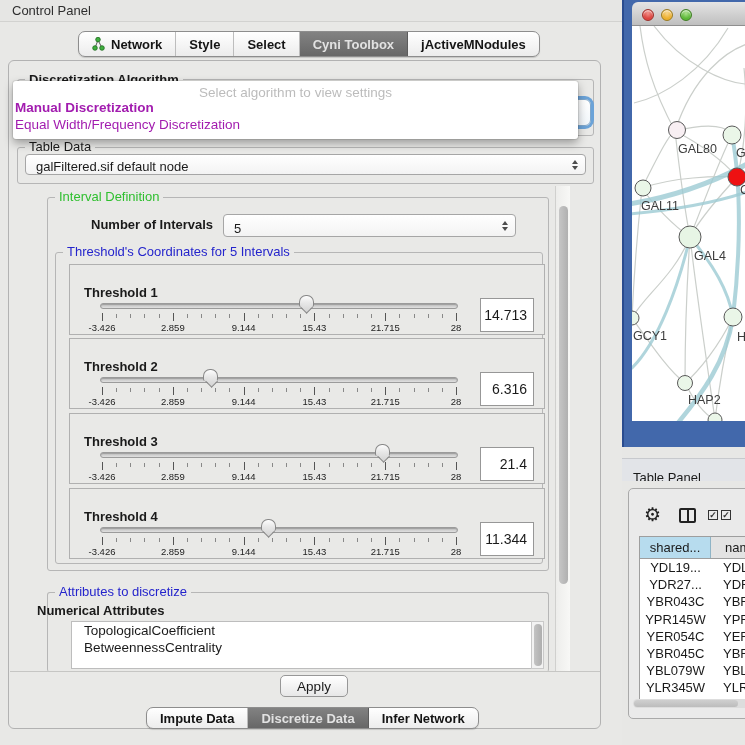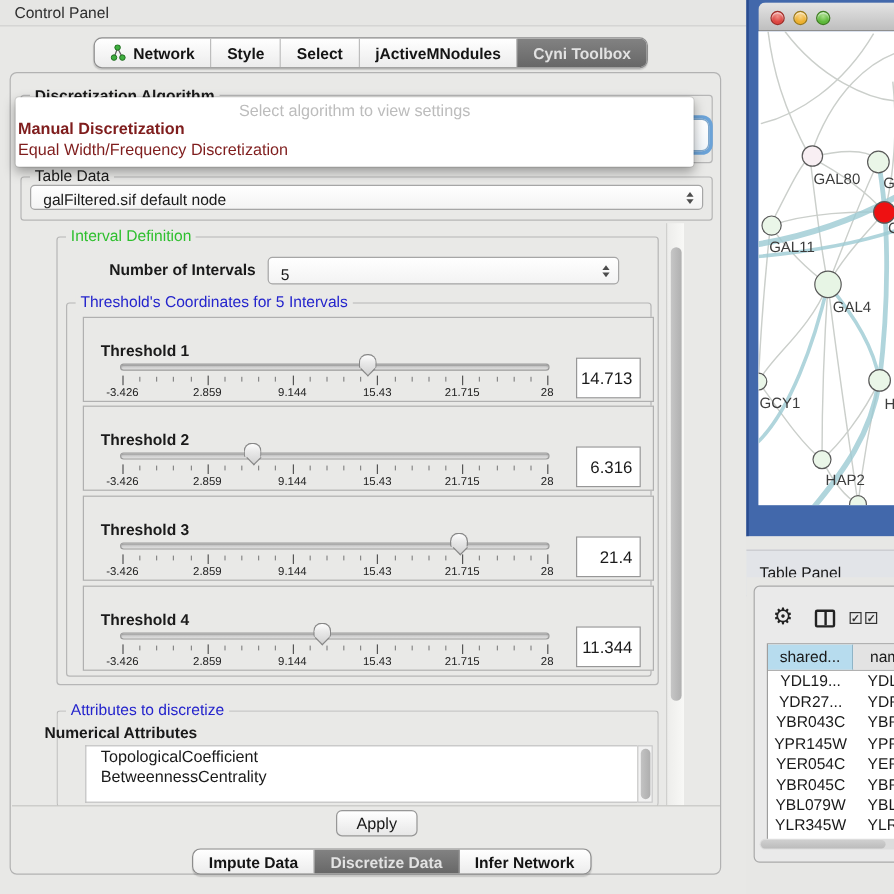--- a/index.html
+++ b/index.html
@@ -19,21 +19,21 @@
   .win-close { position:absolute; right:10px; top:3px; font-weight:bold; font-size:13px; color:#111; }
 
   .seg { position:absolute; display:flex; align-items:stretch;
     border:1px solid #8d8d8d; border-radius:7px; overflow:hidden;
     background:linear-gradient(#ffffff,#ececec); box-shadow:0 1px 1px rgba(0,0,0,.15); }
   .segment { display:flex; align-items:center; padding:0 13px; font-weight:600; color:#141414;
     border-right:1px solid #bdbdbd; white-space:nowrap; }
   .segment:last-child { border-right:none; }
   .segment.selected { background:linear-gradient(#828282,#676767); color:#e2e2e2; border-right-color:#5c5c5c; }
   .cp-tabs { left:78px; top:31px; height:26px; }
-  .cp-bottom-tabs { left:160px; top:707px; height:22px; z-index:6; }
+  .cp-bottom-tabs { left:146px; top:707px; height:22px; z-index:6; }
   .net-icon { width:13px; height:14px; margin-right:6px; }
 
   .cp-container { position:absolute; left:8px; top:60px; width:593px; height:669px;
     background:#e9e9e7; border:1px solid #b2b2b2; border-radius:6px; }
 
   .group { position:absolute; border:1px solid #b6b6b6; border-radius:3px; }
   .group-label { position:absolute; background:#e9e9e7; padding:0 4px; line-height:14px; white-space:nowrap; }
   .lbl-green { color:#2ebf2e; }
   .lbl-blue  { color:#2424cc; }
   .bold { font-weight:bold; }
@@ -47,21 +47,21 @@
   .spin .down { width:0; height:0; border-left:3.5px solid transparent; border-right:3.5px solid transparent; border-top:4.5px solid #4c4c4c; }
 
   .focus-combo { position:absolute; left:24px; top:98px; width:566px; height:27px;
     border-radius:6px; background:linear-gradient(#ffffff,#f1f6fa);
     border:1px solid #7fa7cb; box-shadow:0 0 0 3px #6ba3d8; z-index:5; }
 
   .popup { position:absolute; left:13px; top:81px; width:565px; height:58px;
     background:#fff; border-radius:3px; z-index:20;
     box-shadow:0 4px 10px rgba(0,0,0,.35), 0 0 0 1px rgba(0,0,0,.08); }
   .popup-prompt { text-align:center; color:#bcbcbc; font-size:13.5px; padding-top:4px; height:18px; }
-  .popup-opt { font-size:13.5px; height:17px; line-height:17px; padding-left:2px; color:#7f1d1d; }
+  .popup-opt { font-size:13.5px; height:17px; line-height:17px; padding-left:2px; color:#a21caf; }
 
   .threshold-panel { position:absolute; left:60px; width:476px; height:71px;
     border:1px solid #b0b0b0; background:#e9e9e7; }
   .th-label { position:absolute; left:14px; top:7px; font-weight:bold;margin-top:13px; }
   .slider-wrap { position:absolute; left:30px; top:30px; width:358px; height:38px; }
   .track { position:absolute; left:0; right:0; top:8px; height:6px; border-radius:3px;
     background:linear-gradient(#bdbdbd,#e0e0e0); border:1px solid #9b9b9b;
     box-shadow:inset 0 1px 1px rgba(0,0,0,.18); }
   .thumb { position:absolute; top:0; width:15px; height:12px; margin-left:-7.5px;
     border:1px solid #878787; border-bottom:none; border-radius:7px 7px 2px 2px;
@@ -154,25 +154,25 @@
       <circle cx="10" cy="11" r="2.3" fill="#3fae3f" stroke="#1d6b1d" stroke-width="0.8"></circle>
     </svg>
     <span>Network</span>
   </div>
   <div class="segment">
       <span>Style</span>
     </div>
   <div class="segment">
       <span>Select</span>
     </div>
+  <div class="segment selected">
+      <span>Cyni Toolbox</span>
+    </div>
   <div class="segment">
       <span>jActiveMNodules</span>
-    </div>
-  <div class="segment selected">
-      <span>Cyni Toolbox</span>
     </div>
 </div>
 
 <div class="cp-container">
 
   <div class="group" style="left:8px; top:18px; width:577px; height:57px;"></div>
   <span class="group-label bold" style="left:16px; top:12px;text-align:right;">Discretization Algorithm</span>
   <div class="focus-combo" style="left:16px; top:38px;"></div>
 
   <div class="group" style="left:8px; top:86px; width:577px; height:37px;"></div>

